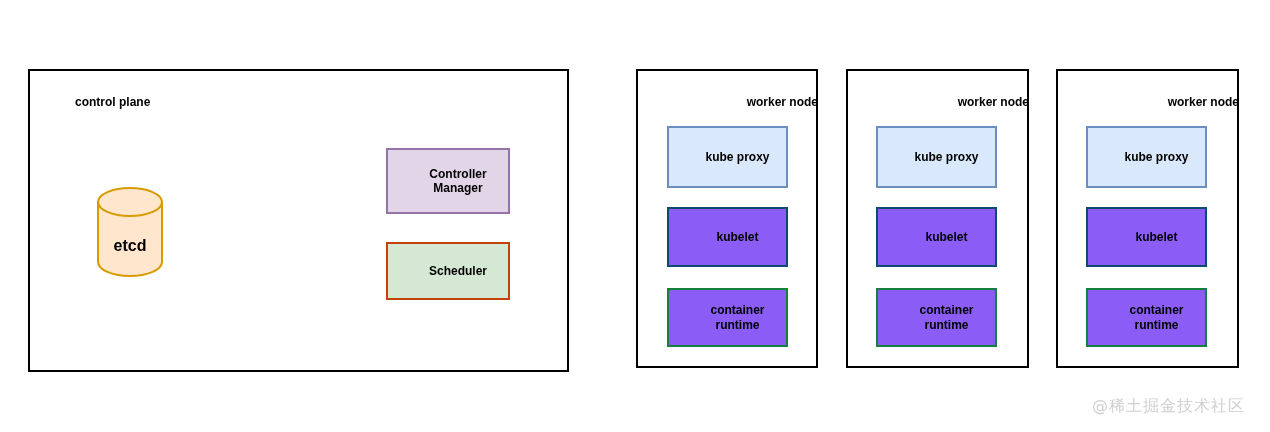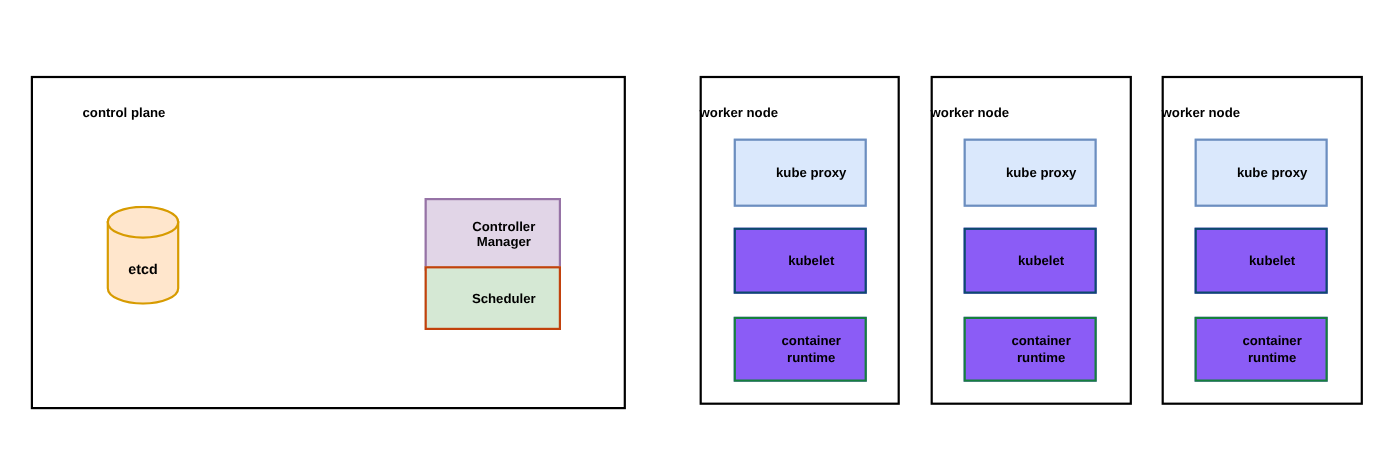--- a/index.html
+++ b/index.html
@@ -25,21 +25,21 @@
     box-sizing: border-box;
     background: #ffffff;
     border: 2px solid #000000;
   }
   .group-title {
     position: absolute;
     font-size: 12px;
     font-weight: bold;
     color: #000000;
     white-space: nowrap;
-    text-align: left;
+    text-align: right;
   }
   .node-box {
     position: absolute;
     box-sizing: border-box;
     display: flex;
     align-items: center;
     justify-content: center;
     font-size: 12px;
     font-weight: bold;
     color: #000000;
@@ -48,21 +48,20 @@
     padding-left: 20px;
   }
   
   .api-server {
     background: #f8cecc;
     border: 2px solid #b85450;
   }
   .controller-manager {
     background: #e1d5e7;
     border: 2px solid #9673a6;
-    margin-top: 32px;
   }
   .scheduler {
     background: #d5e8d4;
     border: 2px solid #c2410c;
   }
   
   .kube-proxy {
     background: #dae8fc;
     border: 2px solid #6c8ebf;
   }
@@ -79,21 +78,21 @@
     position: absolute;
   }
   .etcd-wrap svg {
     display: block;
   }
   .etcd-label {
     position: absolute;
     left: 0;
     width: 100%;
     text-align: center;
-    font-size: 13px;
+    font-size: 16px;
     font-weight: bold;
     color: #000000;
     pointer-events: none;
   }
   .watermark {
     position: absolute;
     font-size: 16px;
     color: #d0d0d0;
     white-space: nowrap;
     letter-spacing: 1px;
@@ -136,14 +135,15 @@
   <div class="node-box kubelet" style="left:876px; top:207px; width:121px; height:60px;">kubelet</div>
   <div class="node-box container-runtime" style="left:876px; top:288px; width:121px; height:59px;">container runtime</div>
 
   <div class="group-box" style="left:1056px; top:69px; width:183px; height:299px;"></div>
   <div class="group-title" style="left:1056px; top:95px; width:183px;">worker node</div>
 
   <div class="node-box kube-proxy" style="left:1086px; top:126px; width:121px; height:62px;">kube proxy</div>
   <div class="node-box kubelet" style="left:1086px; top:207px; width:121px; height:60px;">kubelet</div>
   <div class="node-box container-runtime" style="left:1086px; top:288px; width:121px; height:59px;">container runtime</div>
 
+  <div class="watermark" style="left:1092px; top:396px;">@稀土掘金技术社区</div>
 
 </div>
 
 </body></html>

